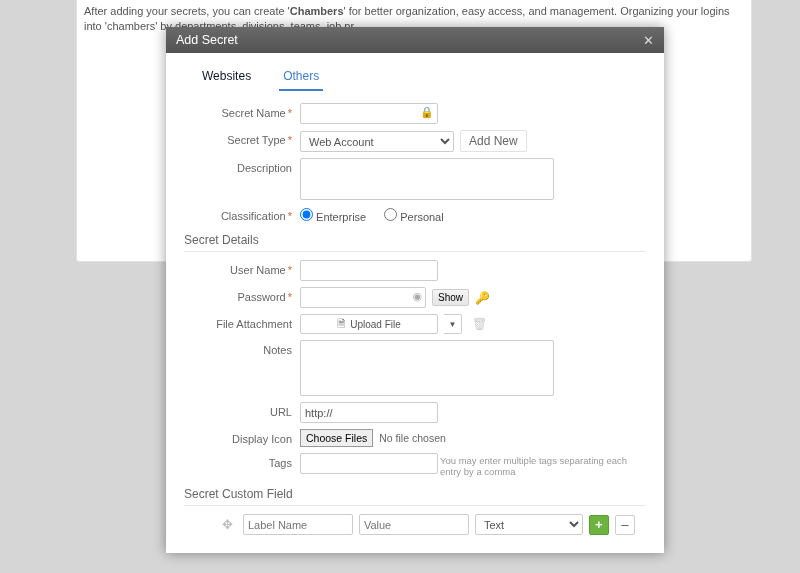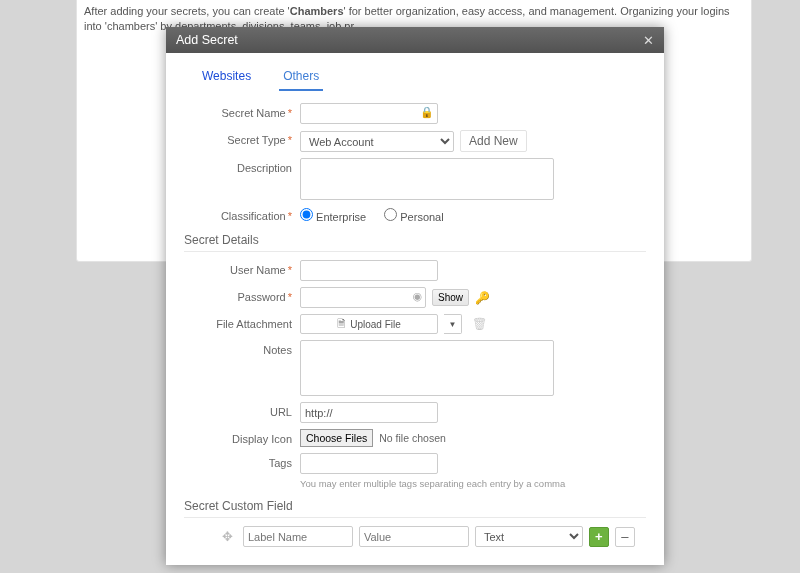--- a/index.html
+++ b/index.html
@@ -59,21 +59,21 @@
 .modal-body { padding: 12px 18px 18px 18px; }
 .tabs {
   display: flex;
   gap: 24px;
   margin: 0 0 12px 14px;
   font-size: 12px;
 }
 .tab {
   padding: 4px 4px 6px 4px;
   cursor: pointer;
-  color: #1d4ed8;
+  color: #0f172a;
 }
 .tab.active {
   color: #3f7ed6;
   border-bottom: 2px solid #3f7ed6;
 }
 .form-row {
   display: flex;
   align-items: flex-start;
   margin-bottom: 6px;
 }
@@ -318,21 +318,21 @@
       <div class="form-ctrl" style="flex-direction:column;align-items:flex-start;gap:2px">
         <div style="display:flex;align-items:center;gap:6px">
           <button class="choose-btn">Choose Files</button>
           <span style="font-size:10.5px;color:#666">No file chosen</span>
         </div>
       </div>
     </div>
 
     <div class="form-row">
       <div class="form-label">Tags</div>
-      <div class="form-ctrl" style="flex-direction:column;align-items:flex-start;gap:2px">
+      <div class="form-ctrl" style="flex-direction:row;align-items:flex-start;gap:2px">
         <input class="inp" style="">
         <div class="hint">You may enter multiple tags separating each entry by a comma</div>
       </div>
     </div>
 
     <div class="section-hdr">Secret Custom Field</div>
 
     <div class="cf-row">
       <span class="drag-handle">✥</span>
       <input class="inp cf-inp" placeholder="Label Name" style="">

